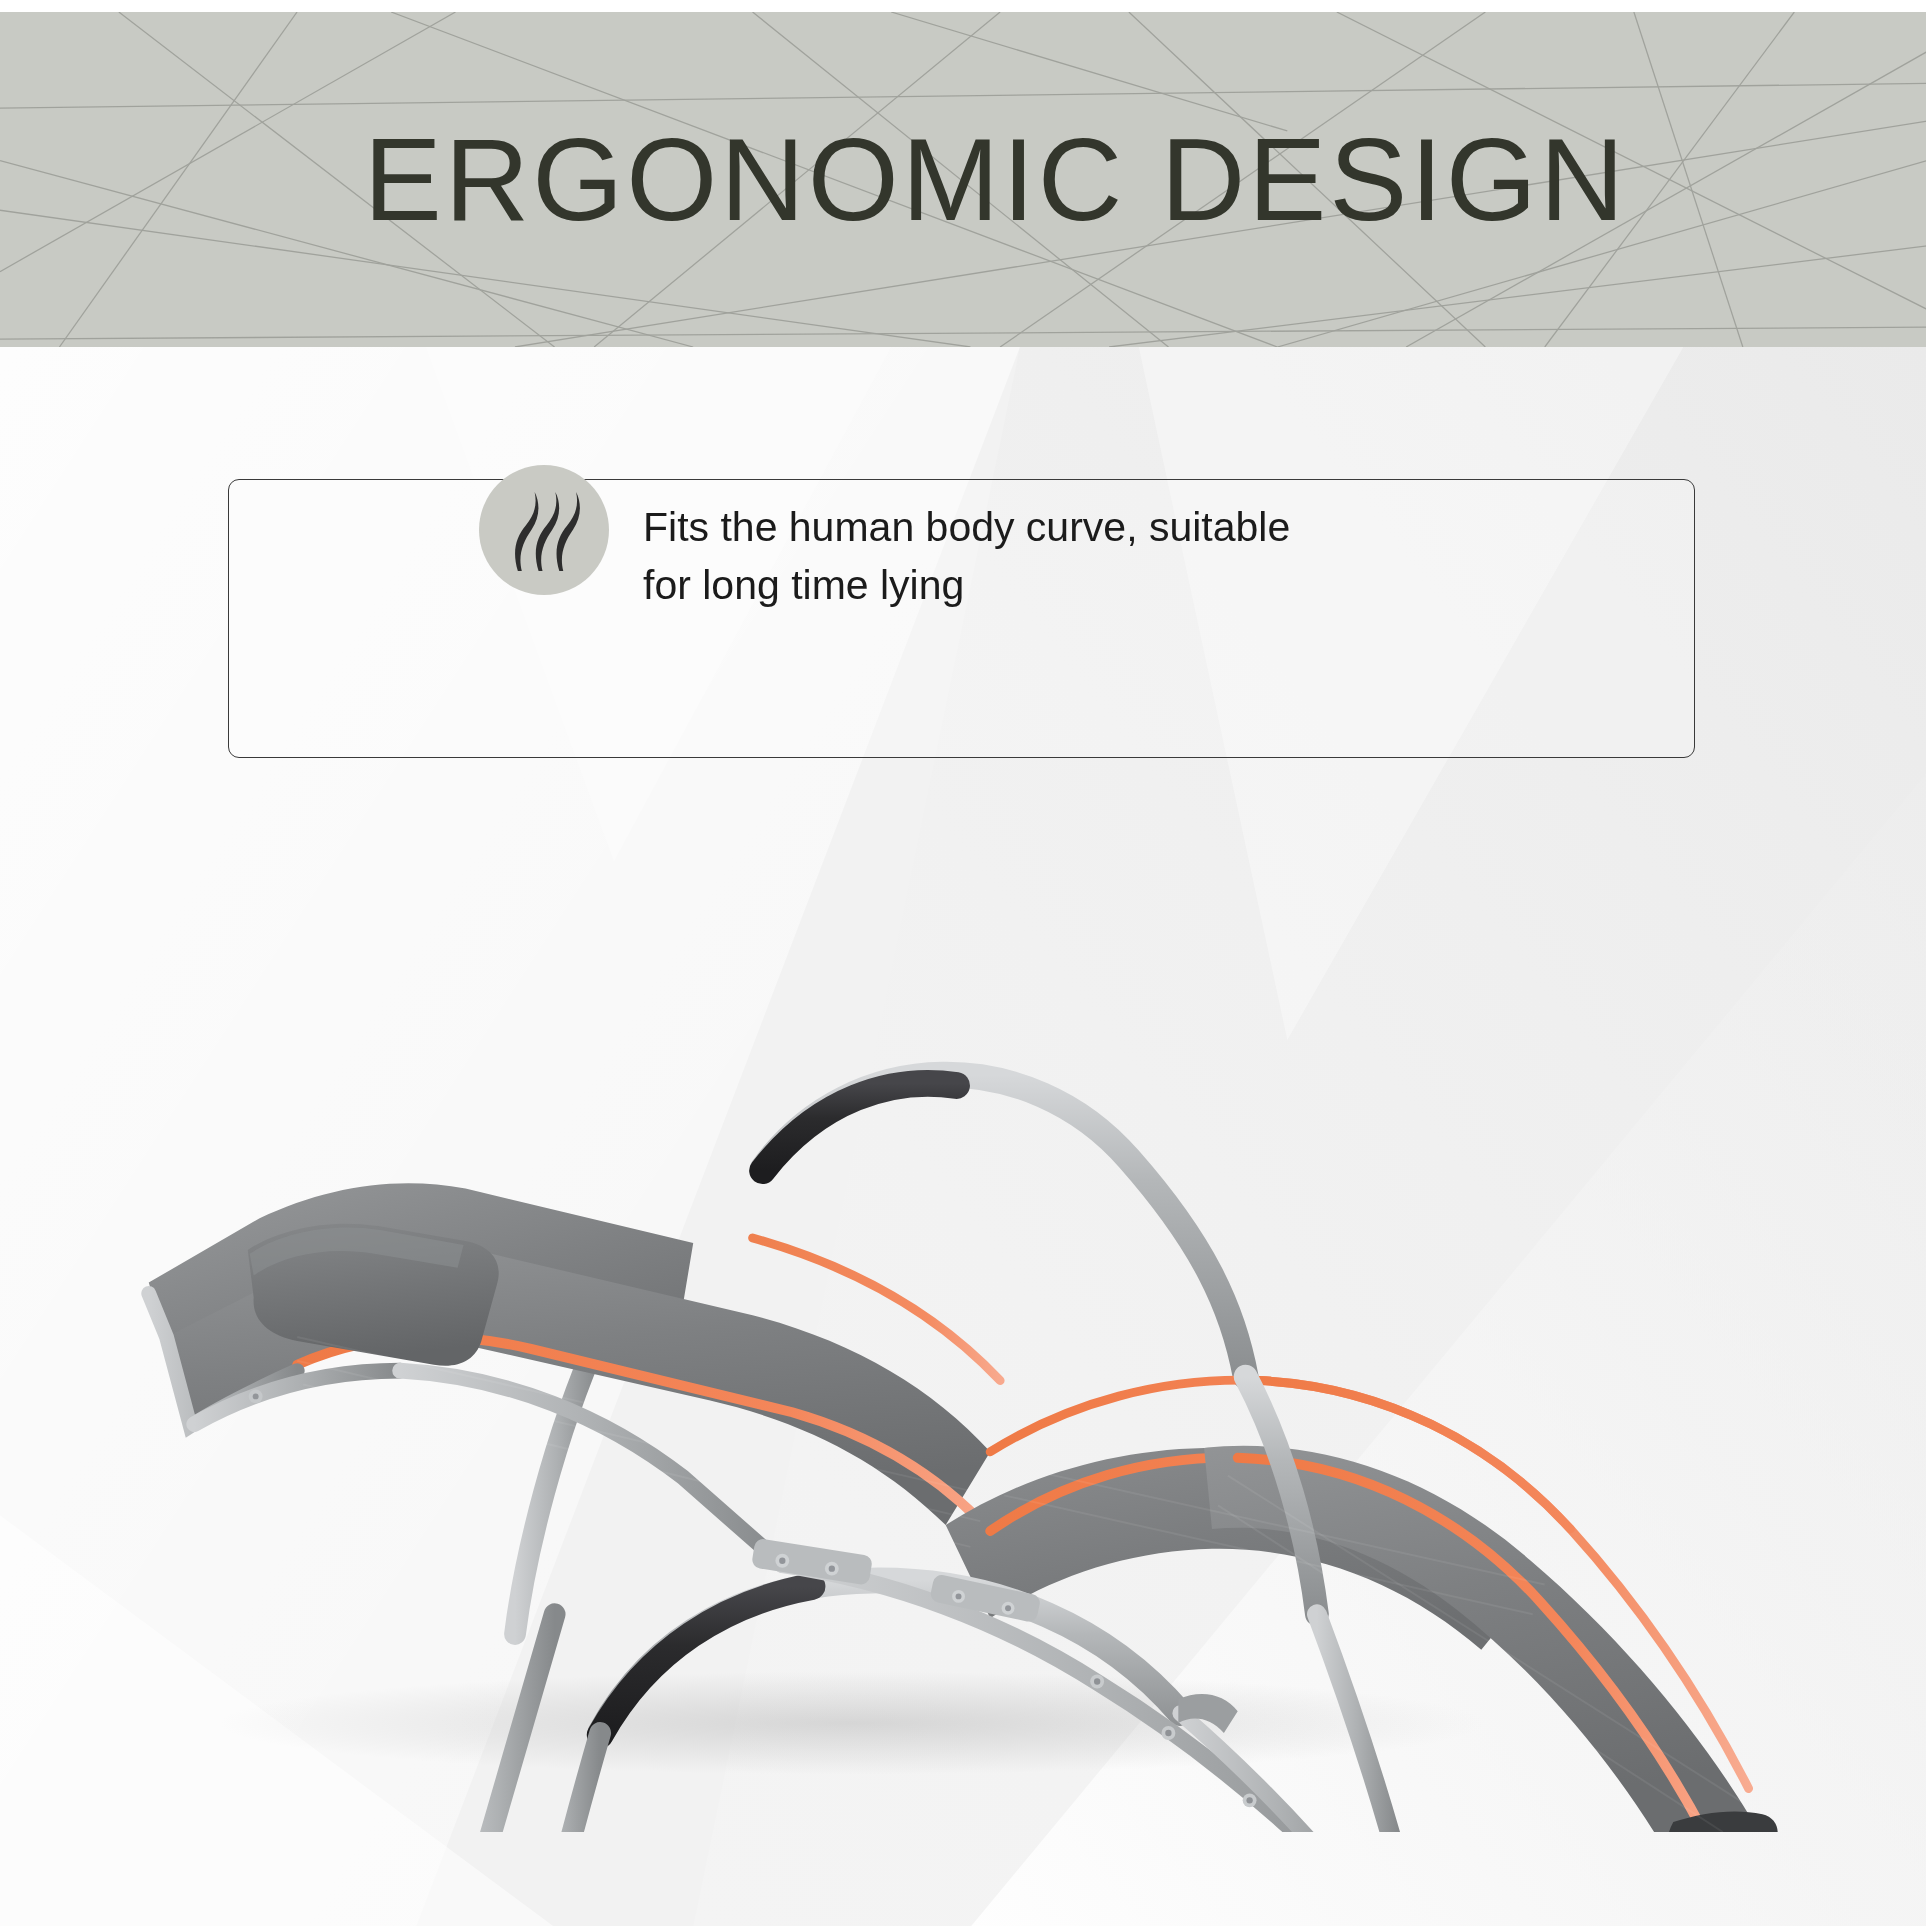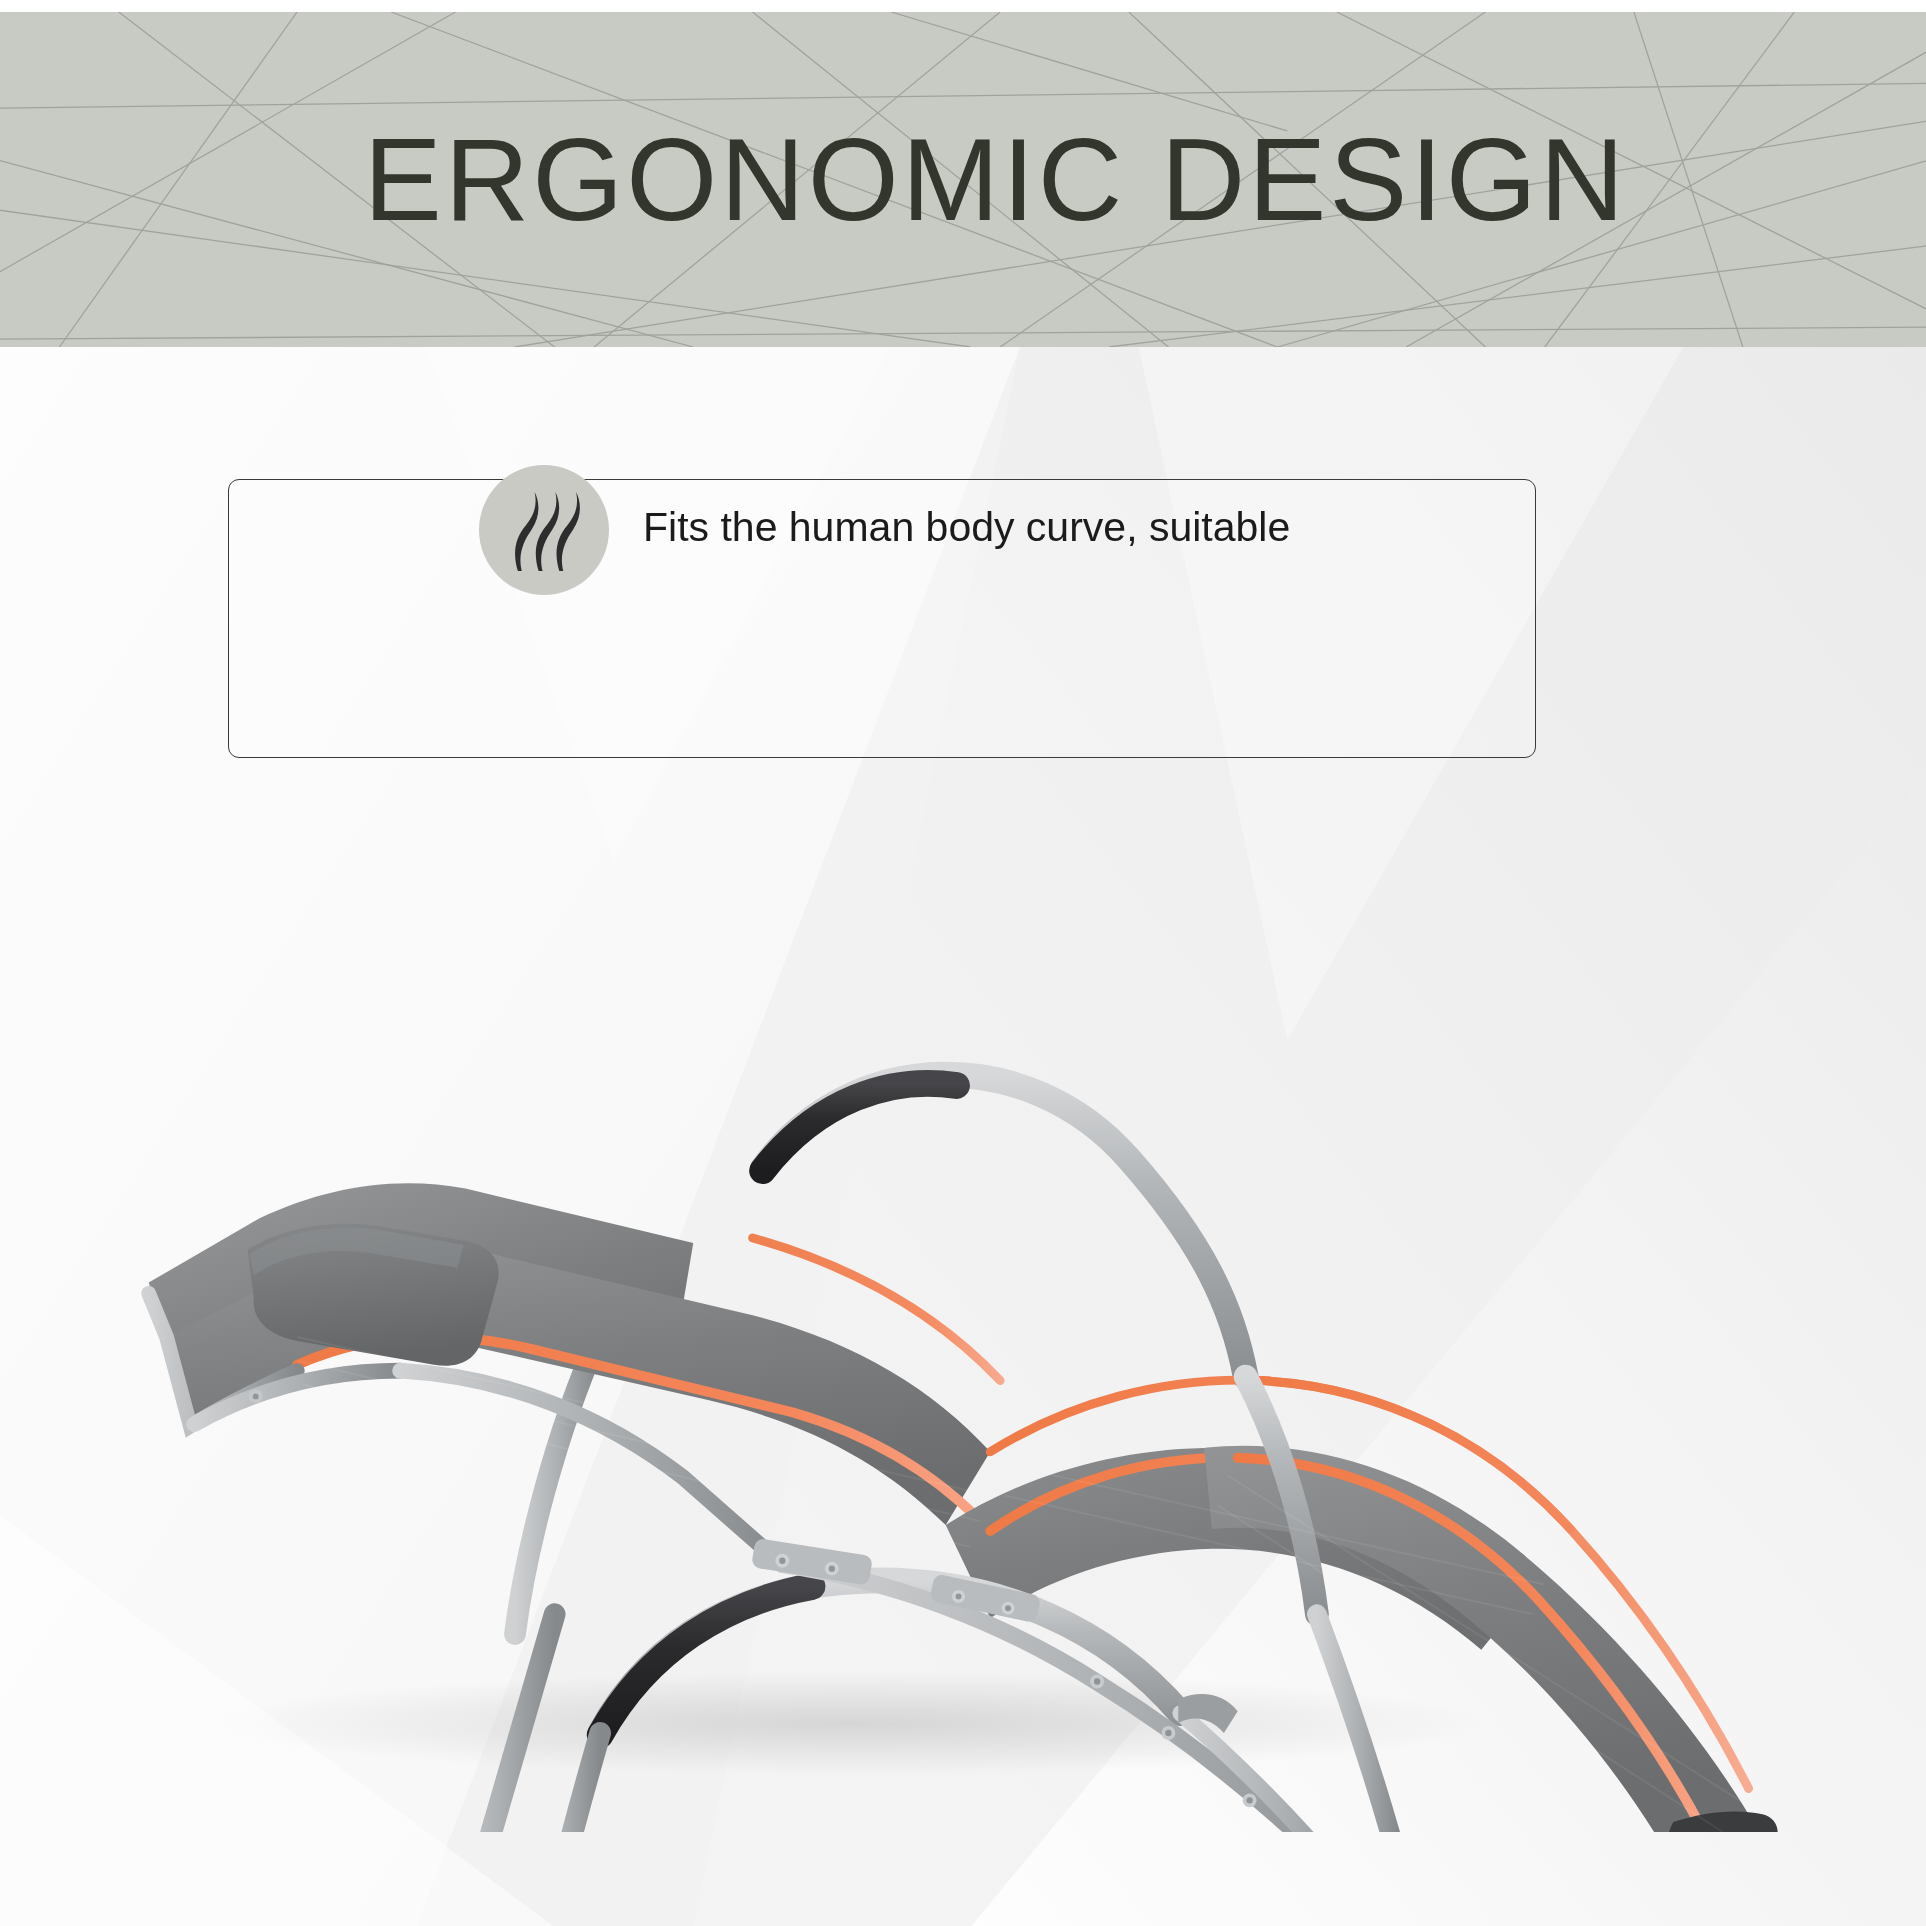--- a/index.html
+++ b/index.html
@@ -46,21 +46,21 @@
     left:0;top:347px;width:1927px;height:1580px;
     background:#f2f2f2;
     overflow:hidden;
   }
   #body-facets{position:absolute;inset:0;width:100%;height:100%;}
 
   
   #feature-card{
     position:absolute;
     left:228px;top:132px;          
-    width:1308px;height:279px;
+    width:1467px;height:279px;
     border:1.6px solid #3a3a3a;
     border-radius:11px;
     background:rgba(255,255,255,0.22);
     box-sizing:border-box;
     display:flex;align-items:center;
   }
   #feature-icon{
     position:absolute;
     left:250px;top:-15px;
     width:130px;height:130px;
@@ -156,20 +156,21 @@
           <g fill="#2d2d2d">
             <path d="M12,84 C6,64 10,50 20,38 C28,28 32,18 29,4 C35,16 34,30 26,42 C17,55 12,68 16,84 Z"></path>
             <path d="M33,84 C27,64 31,50 41,38 C49,28 53,18 50,4 C56,16 55,30 47,42 C38,55 33,68 37,84 Z"></path>
             <path d="M54,84 C48,64 52,50 62,38 C70,28 74,18 71,4 C77,16 76,30 68,42 C59,55 54,68 58,84 Z"></path>
           </g>
         </svg>
       </div>
 
       <div id="feature-text">
         <span class="ln">Fits the human body curve, suitable</span>
+        <span class="ln">for long time lying</span>
       </div>
 
     </div>
 
     <div id="product">
       <svg viewBox="0 0 1946 1100" preserveAspectRatio="xMidYMid meet" aria-hidden="true">
         <defs>
           <linearGradient id="meshMain" x1="0" y1="0" x2="0.3" y2="1">
             <stop offset="0%" stop-color="#929496"></stop>
             <stop offset="45%" stop-color="#7e8082"></stop>

